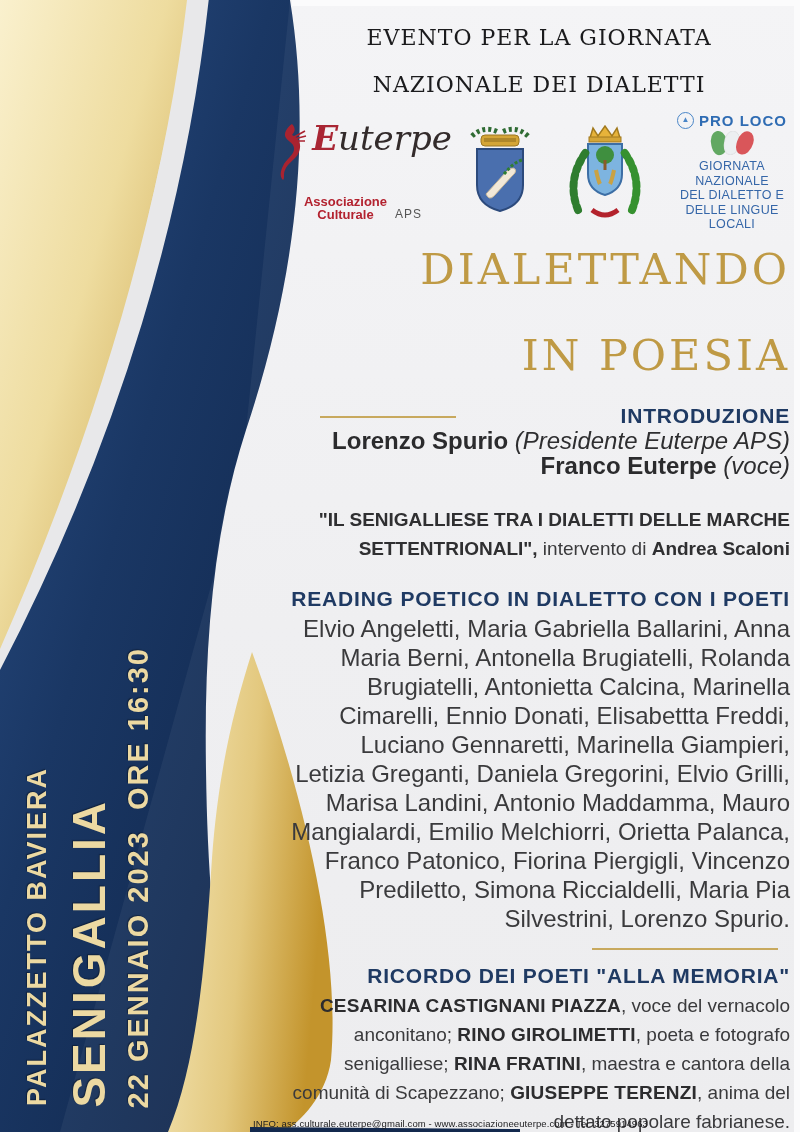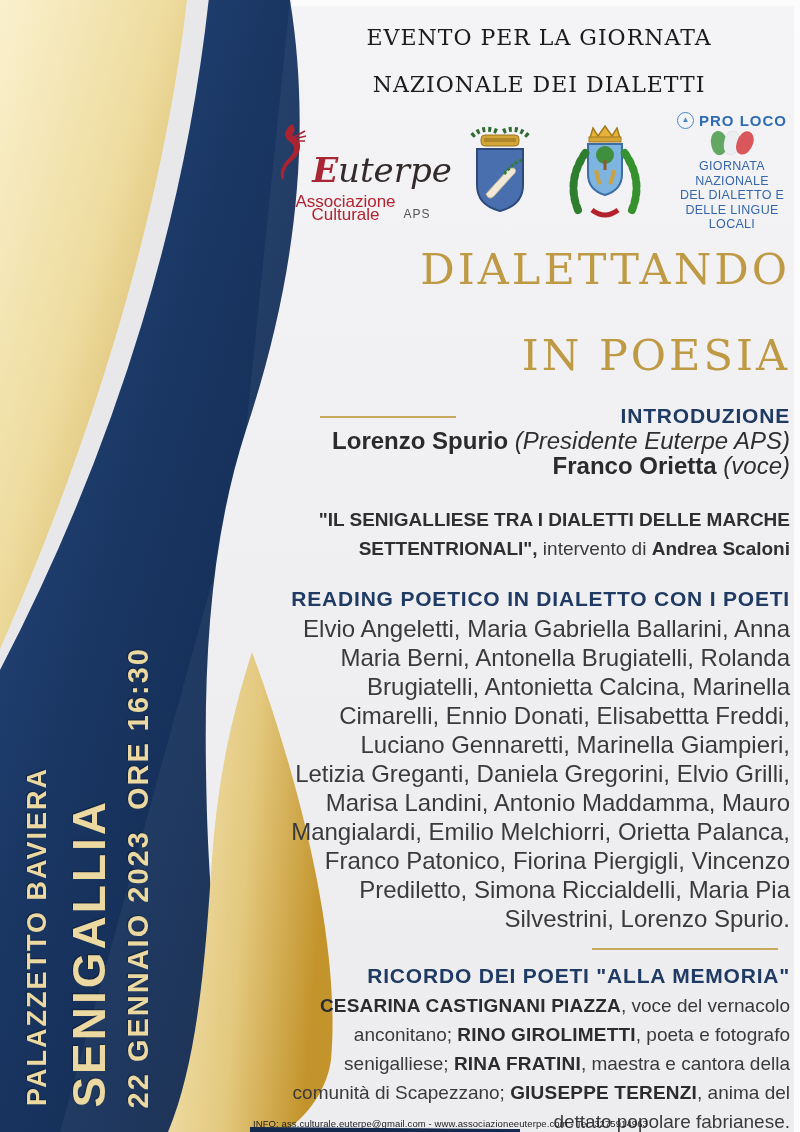--- a/index.html
+++ b/index.html
@@ -25,21 +25,21 @@
   #header-title{
     text-align:center;font-family:"DejaVu Serif","Liberation Serif",serif;
     color:#1b1b1d;font-size:22px;line-height:47px;letter-spacing:1px;margin-top:8px;font-weight:500;
   }
   
   #logos-row{display:flex;justify-content:center;align-items:center;gap:26px;margin-top:10px;height:108px;}
   .logo{display:flex;flex-direction:column;align-items:center;justify-content:center;}
   #euterpe-logo{position:relative;width:150px;text-align:center;}
   #euterpe-word{font-family:"DejaVu Serif","Liberation Serif",serif;font-style:italic;font-size:34px;color:#332b2b;line-height:30px;margin-left:12px;}
   #euterpe-word b{color:#a92634;font-weight:600;}
-  #euterpe-sub{font-size:17px;font-weight:400;color:#b3222f;line-height:13px;margin-top:10px;}
+  #euterpe-sub{font-size:13px;font-weight:700;color:#b3222f;line-height:13px;margin-top:10px;}
   #euterpe-aps{font-size:12px;color:#555;letter-spacing:1px;margin-top:1px;}
   .euterpe-bottom{display:flex;align-items:flex-end;justify-content:center;gap:8px;}
   #proloco-logo{width:150px;text-align:center;}
   #proloco-top{display:flex;align-items:center;justify-content:center;gap:5px;}
   #unpli-icon{width:15px;height:15px;border-radius:50%;border:1.5px solid #4a86c8;color:#4a86c8;font-size:8px;line-height:14px;text-align:center;}
   #proloco-word{color:#2f6cb3;font-weight:700;font-size:15px;letter-spacing:1px;}
   #flag-blobs{height:26px;margin:2px 0;display:flex;justify-content:center;}
   .blob{width:16px;height:24px;border-radius:55% 45% 60% 40%;display:inline-block;}
   .blob.g{background:#62a862;transform:rotate(-14deg);}
   .blob.w{background:#eceff1;transform:rotate(4deg);margin:0 -3px;box-shadow:0 0 1px #bbb inset;}
@@ -120,21 +120,21 @@
   <div id="content">
 
     <div id="header-title">
       <div>EVENTO PER LA GIORNATA</div>
       <div>NAZIONALE DEI DIALETTI</div>
     </div>
 
     <div id="logos-row">
 
       <div class="logo" id="euterpe-logo">
-        <div style="display:flex;align-items:flex-end;justify-content:center;">
+        <div style="display:flex;align-items:flex-start;justify-content:center;">
           <span style="margin-right:-8px;">
             <svg width="34" height="58" viewBox="0 0 34 58" aria-hidden="true">
               <path d="M18,1 C22,5 21,9 18,12 C25,15 28,21 25,29 C22,37 14,39 11,47 C9,51 11,55 9,57 C5,53 7,47 9,43 C12,36 19,33 20,27 C21,21 15,19 12,15 C9,11 13,4 18,1 Z" fill="#a92330"></path>
               <path d="M20,14 L31,8 M20,16 L32,13 M20,18 L31,18" stroke="#a92330" stroke-width="1.6"></path>
             </svg>
           </span>
           <span id="euterpe-word"><b>E</b><span>uterpe</span></span>
         </div>
         <div class="euterpe-bottom">
           <span id="euterpe-sub">
@@ -190,21 +190,21 @@
     <div id="main-title">
       <div>DIALETTANDO</div>
       <div>IN POESIA</div>
     </div>
 
     <div id="intro-section">
       <div id="intro-rule"></div>
       <div class="blue-heading">INTRODUZIONE</div>
       <div class="speakers">
         <div><b>Lorenzo Spurio </b><i>(Presidente Euterpe APS)</i></div>
-        <div><b>Franco Orietta </b><i>(voce)</i></div>
+        <div><b>Franco Euterpe </b><i>(voce)</i></div>
       </div>
     </div>
 
     <div id="talk-line">
       <span class="semibold">"IL SENIGALLIESE TRA I DIALETTI DELLE MARCHE SETTENTRIONALI",</span><span> intervento di </span><span class="semibold">Andrea Scaloni</span>
     </div>
 
     <div class="blue-heading" id="reading-heading">READING POETICO IN DIALETTO CON I POETI</div>
     <div id="poets-paragraph">Elvio Angeletti, Maria Gabriella Ballarini, Anna Maria Berni, Antonella Brugiatelli, Rolanda Brugiatelli, Antonietta Calcina, Marinella Cimarelli, Ennio Donati, Elisabettta Freddi, Luciano Gennaretti, Marinella Giampieri, Letizia Greganti, Daniela Gregorini, Elvio Grilli, Marisa Landini, Antonio Maddamma, Mauro Mangialardi, Emilio Melchiorri, Orietta Palanca, Franco Patonico, Fiorina Piergigli, Vincenzo Prediletto, Simona Riccialdelli, Maria Pia Silvestrini, Lorenzo Spurio.</div>
 

